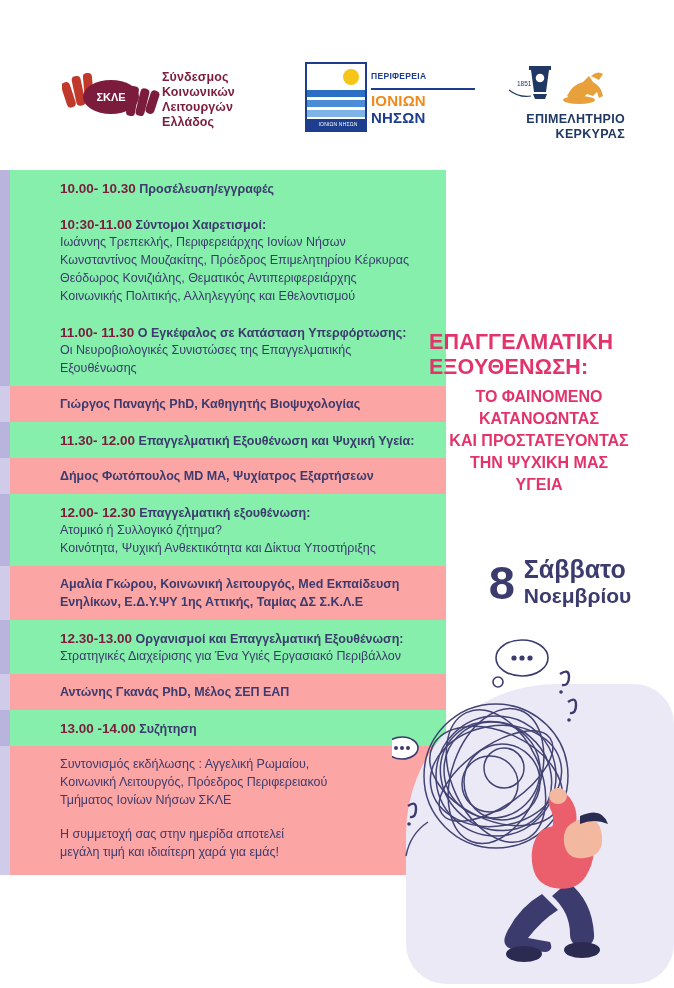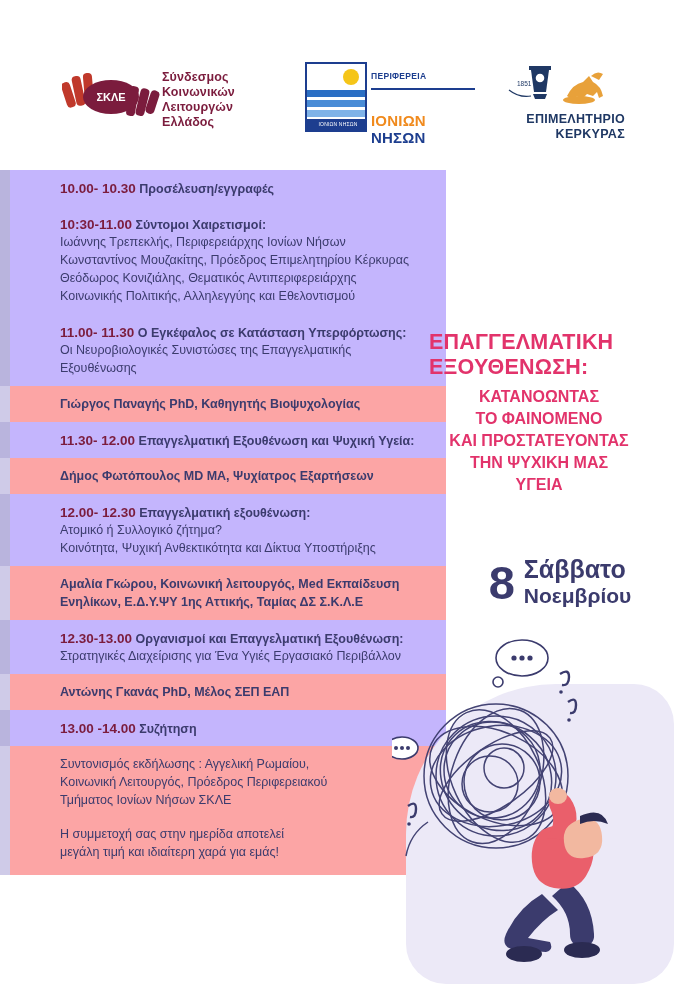--- a/index.html
+++ b/index.html
@@ -22,32 +22,32 @@
   .logo-pin { position:absolute; left:305px; top:32px; width:175px; height:72px; }
   .pin-box { position:absolute; left:0; top:0; width:62px; height:70px;
     border:2px solid #1d3e8f; background:#fff; overflow:hidden; }
   .pin-sun { position:absolute; right:6px; top:5px; width:16px; height:16px;
     border-radius:50%; background:#f5c518; }
   .pin-wave { position:absolute; left:-4px; width:80px; height:7px; background:#2b6fc4; border-radius:3px; }
   .pin-label { position:absolute; left:0; bottom:0; width:62px; height:11px;
     background:#1d3e8f; color:#fff; font-size:5px; text-align:center; line-height:11px; letter-spacing:0.2px;}
   .pin-text { position:absolute; left:66px; top:8px; width:108px; line-height:13px; }
   .pin-t1 { font-size:8.5px; font-weight:bold; color:#1d3e8f; letter-spacing:0.3px;}
-  .pin-t2 { font-size:15px; font-weight:bold; color:#f08a1d; letter-spacing:0.2px; line-height:17px;margin-top:20px;}
+  .pin-t2 { font-size:15px; font-weight:bold; color:#f08a1d; letter-spacing:0.2px; line-height:17px;}
   .pin-t3 { font-size:15px; font-weight:bold; color:#1d3e8f; letter-spacing:0.2px; line-height:17px;}
   .pin-rule { position:absolute; left:66px; top:26px; width:104px; height:2px; background:#1d3e8f;}
 
   .logo-cham { position:absolute; left:495px; top:30px; width:130px; height:78px; text-align:right; }
   .cham-mark { position:relative; width:100%; height:52px; }
   .cham-text { font-size:12.5px; font-weight:bold; color:#1f3864; line-height:15px; letter-spacing:0.3px; }
 
   
   .program { position:absolute; left:0; top:170px; width:446px; }
   .band { position:relative; padding:9px 0 9px 60px; }
-  .band.shaded { background:#c4b5fd; }
+  .band.shaded { background:#86efac; }
   .band.plain { background:#fca5a5; }
   .band .accent { position:absolute; left:0; top:0; width:10px; height:100%; background:#b9b4dd; }
   .band.plain .accent { background:#cfcbe8; }
   .time { font-size:13.5px; font-weight:bold; color:#7b1c3d; }
   .desc { font-size:12.5px; color:#3b3b6d; font-weight:600; }
   .line { font-size:12.5px; color:#3b3b6d; line-height:18px; }
   .speaker { font-size:12.5px; color:#3b3b6d; line-height:18px; font-weight:600; }
   .tail { font-size:12.5px; color:#3b3b6d; line-height:18px; }
 
   
@@ -207,22 +207,22 @@
         <div class="tail">μεγάλη τιμή και ιδιαίτερη χαρά για εμάς!</div>
       </div>
     </div>
 
   <div class="right">
     <div class="title-main">
       <div>ΕΠΑΓΓΕΛΜΑΤΙΚΗ</div>
       <div>ΕΞΟΥΘΕΝΩΣΗ:</div>
     </div>
     <div class="title-sub" id="headline-sub">
+        <div>ΤΟ ΦΑΙΝΟΜΕΝΟ</div>
         <div>ΚΑΤΑΝΟΩΝΤΑΣ</div>
-        <div>ΤΟ ΦΑΙΝΟΜΕΝΟ</div>
         <div>ΚΑΙ ΠΡΟΣΤΑΤΕΥΟΝΤΑΣ</div>
         <div>ΤΗΝ ΨΥΧΙΚΗ ΜΑΣ</div>
         <div>ΥΓΕΙΑ</div>
       </div>
   </div>
 
   <div class="date-wrap">
     <div class="date-num">8</div>
     <div class="date-txt">
       <div class="date-day">Σάββατο</div>

